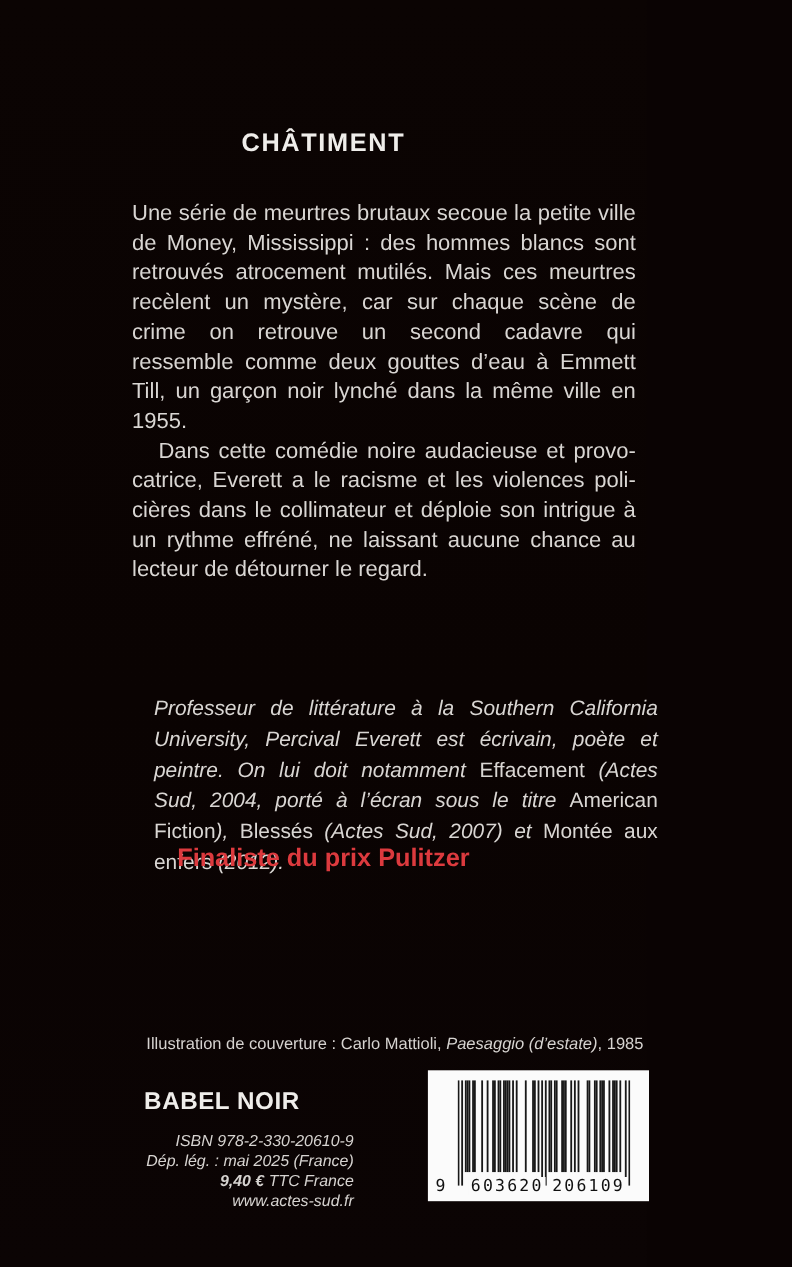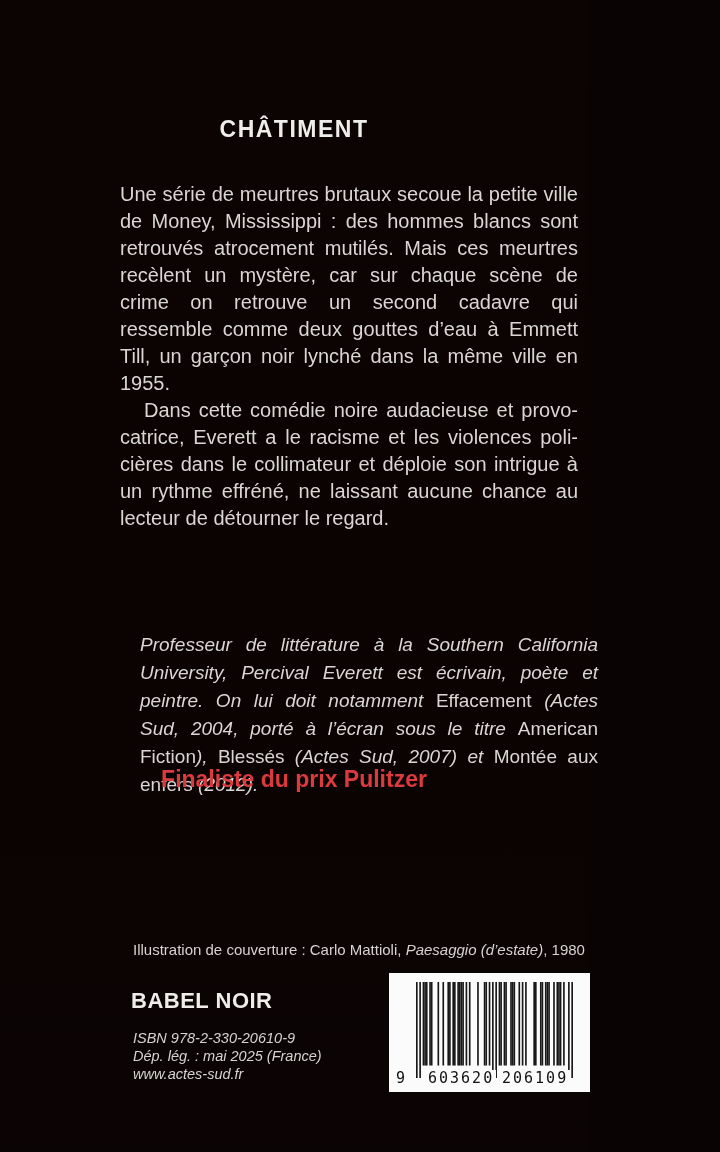--- a/index.html
+++ b/index.html
@@ -83,20 +83,21 @@
     color: #efedea;
   }
   .imprint {
     position: absolute;
     top: 1029px;
     left: 133px;
     font-size: 14.5px;
     font-style: italic;
     line-height: 18px;
     color: #d6d3d0;
+    text-align: right;
   }
   .imprint .price-bold { font-weight: bold; }
   .barcode {
     position: absolute;
     top: 973px;
     left: 389px;
     width: 201px;
     height: 119px;
     background: #fbfbfb;
   }
@@ -130,27 +131,28 @@
 
   <div class="synopsis">
     <p>Une série de meurtres brutaux secoue la petite ville de Money, Mississippi : des hommes blancs sont retrouvés atrocement mutilés. Mais ces meurtres recèlent un mystère, car sur chaque scène de crime on retrouve un second cadavre qui ressemble comme deux gouttes d’eau à Emmett Till, un gar­çon noir lynché dans la même ville en 1955.</p>
     <p class="ind">Dans cette comédie noire audacieuse et provo­catrice, Everett a le racisme et les violences poli­cières dans le collimateur et déploie son intrigue à un rythme effréné, ne laissant aucune chance au lecteur de détourner le regard.</p>
   </div>
 
   <p class="bio"><span class="it">Professeur de littérature à la Southern California Univer­sity, Percival Everett est écrivain, poète et peintre. On lui doit notamment </span><span class="rom">Effacement</span><span class="it"> (Actes Sud, 2004, porté à l’écran sous le titre </span><span class="rom">American Fiction</span><span class="it">), </span><span class="rom">Blessés</span><span class="it"> (Actes Sud, 2007) et </span><span class="rom">Montée aux enfers</span><span class="it"> (2012).</span></p>
 
   <div class="award">Finaliste du prix Pulitzer</div>
 
-  <p class="credit"><span class="rom">Illustration de couverture : Carlo Mattioli, </span><span class="it">Paesaggio (d’estate)</span><span class="rom">, 1980</span></p>
+  <p class="credit"><span class="rom">Illustration de couverture : Carlo Mattioli, </span><span class="it">Paesaggio (d’estate)</span><span class="rom">, 1985</span></p>
 
   <div class="brand">BABEL NOIR</div>
 
   <div class="imprint">
     <div>ISBN 978-2-330-20610-9</div>
     <div>Dép. lég. : mai 2025 (France)</div>
+    <div><span class="price-bold">9,40 €</span><span> TTC France</span></div>
     <div>www.actes-sud.fr</div>
   </div>
 
   <div class="barcode">
     <svg viewBox="0 0 95 100" preserveAspectRatio="none" xmlns="http://www.w3.org/2000/svg">
         <rect x="0" y="0" width="1" height="100"></rect>
         <rect x="2" y="0" width="1" height="100"></rect>
         <rect x="4" y="0" width="1" height="87"></rect>
         <rect x="5" y="0" width="1" height="87"></rect>
         <rect x="6" y="0" width="1" height="87"></rect>

